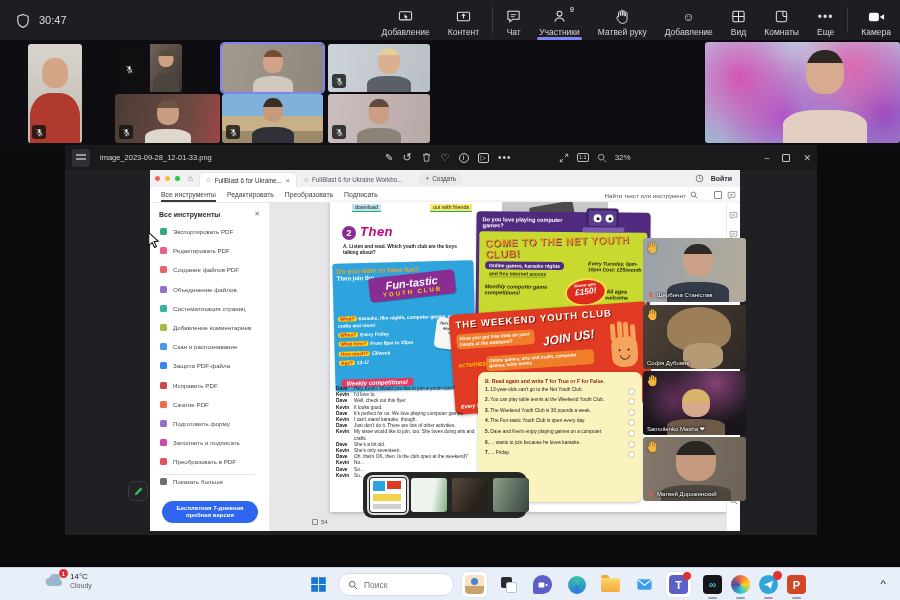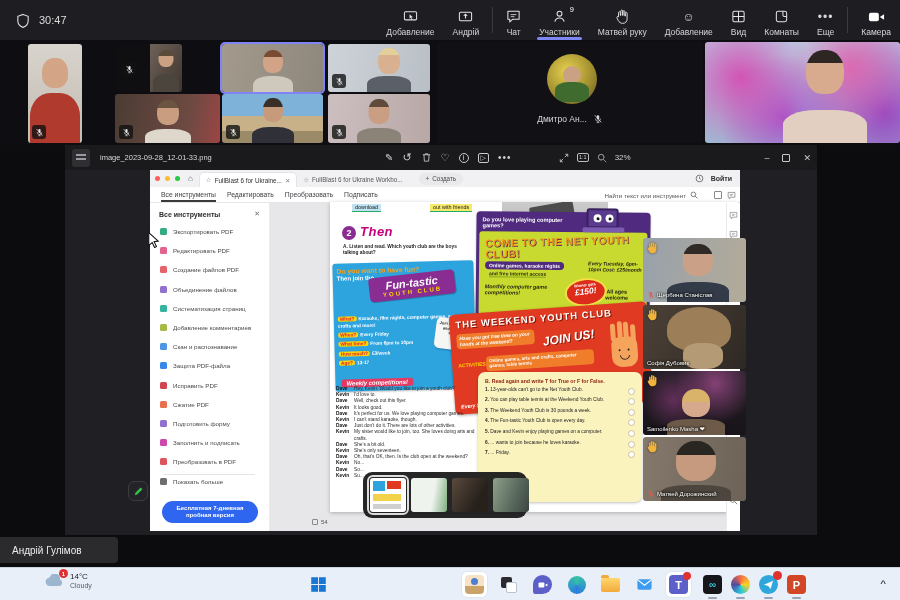--- a/index.html
+++ b/index.html
@@ -253,21 +253,21 @@
       <div class="tbtn">
         <svg class="ic" width="15" height="15">
             <use href="#i-screen"></use>
           </svg>
         <span>Добавление</span>
       </div>
       <div class="tbtn">
         <svg class="ic" width="15" height="15">
             <use href="#i-share"></use>
           </svg>
-        <span>Андрій</span>
+        <span>Контент</span>
       </div>
       <div class="tdiv"></div>
       <div class="tbtn">
         <svg class="ic" width="15" height="15">
             <use href="#i-bubble"></use>
           </svg>
         <span>Чат</span>
       </div>
       <div class="tbtn">
         <span style="position:relative">
@@ -384,32 +384,20 @@
         <div class="head" style="top:0;width:21px;height:25px;background:linear-gradient(#5f4a3c 0 32%,#c99e82 32%)"></div>
         <div class="body" style="width:44px;height:20px;background:#8b8378"></div>
       </div>
       <span class="micb">
           <svg class="ic" width="9" height="9">
             <use href="#i-micoff"></use>
           </svg>
         </span>
     </div>
 
-    <div class="vt" style="left:437px;top:2px;width:266px;height:101px;background:#111014">
-      <div style="position:absolute;left:110px;top:12px;width:50px;height:50px;border-radius:50%;background:radial-gradient(circle at 40% 35%,#e8d24e,#9c8a2e 60%,#5f5420);overflow:hidden">
-        <div style="position:absolute;left:16px;top:12px;width:18px;height:18px;border-radius:50%;background:#caa183"></div>
-        <div style="position:absolute;left:8px;top:28px;width:34px;height:20px;border-radius:40% 40% 0 0;background:#3f6b2e"></div>
-      </div>
-      <div style="position:absolute;left:0;top:72px;width:100%;display:flex;align-items:center;justify-content:center;gap:6px;color:#d8d8d8;font-size:8.5px">
-        <span>Дмитро Ан...</span>
-        <svg class="ic" width="10" height="10">
-            <use href="#i-micoff"></use>
-          </svg>
-      </div>
-    </div>
     <div class="vt" style="left:705px;top:2px;width:195px;height:101px;background:
       radial-gradient(circle at 18% 35%,rgba(214,72,176,.9),transparent 42%),
       radial-gradient(circle at 40% 75%,rgba(168,74,200,.9),transparent 45%),
       radial-gradient(circle at 75% 25%,rgba(228,96,170,.85),transparent 40%),
       radial-gradient(circle at 92% 70%,rgba(150,60,190,.9),transparent 45%),
       linear-gradient(#b9d2e6,#9fb8d2)">
       <div class="pers" style="left:60px;top:8px;width:120px;height:96px">
         <div class="head" style="top:0;width:38px;height:44px;background:linear-gradient(#2e2622 0 30%,#d8ab8e 30%)"></div>
         <div class="body" style="width:84px;height:36px;background:#e3cfc2"></div>
       </div>
@@ -839,42 +827,45 @@
   </div>
 
   <div id="pencil">
       <svg class="ic" width="11" height="11">
         <use href="#i-pencil"></use>
       </svg>
     </div>
   <svg id="cursor" class="ic" width="13" height="19">
       <use href="#i-cursor"></use>
     </svg>
-  <div id="presenter">
-      <span>Андрій Гулімов</span>
-    </div>
 
   <div id="outerbar">
     <div id="oweather">
       <span style="position:relative;color:#9db6cf">
         <svg class="ic" width="20" height="14">
             <use href="#i-cloudw"></use>
           </svg>
         <span class="rb" style="right:-4px;top:-5px">1</span>
       </span>
       <span>
         <div class="t1">14°C</div>
         <div class="t2">Cloudy</div>
       </span>
     </div>
     <div class="oicon" style="left:306px;color:#1877d2">
         <svg class="ic" width="17" height="17">
           <use href="#i-win"></use>
         </svg>
       </div>
+    <div id="osearch">
+      <svg class="ic" width="10" height="10" style="color:#5f6368">
+          <use href="#i-mag"></use>
+        </svg>
+      <input placeholder="Поиск" style="">
+    </div>
     <div class="oicon active" style="left:462px">
       <div class="appsq" style="background:linear-gradient(#f6e3c5 60%,#caa36a 60%)">
           <span style="width:7px;height:7px;border-radius:50%;background:#4a7fd4;margin-top:-6px"></span>
         </div>
     </div>
     <div class="oicon" style="left:496px">
       <div style="position:relative;width:16px;height:16px">
         <span style="position:absolute;left:0;top:0;width:11px;height:11px;background:#2b2b30;border-radius:2px"></span>
         <span style="position:absolute;right:0;bottom:0;width:11px;height:11px;background:#fff;border:1px solid #b9c2cf;border-radius:2px"></span>
       </div>

